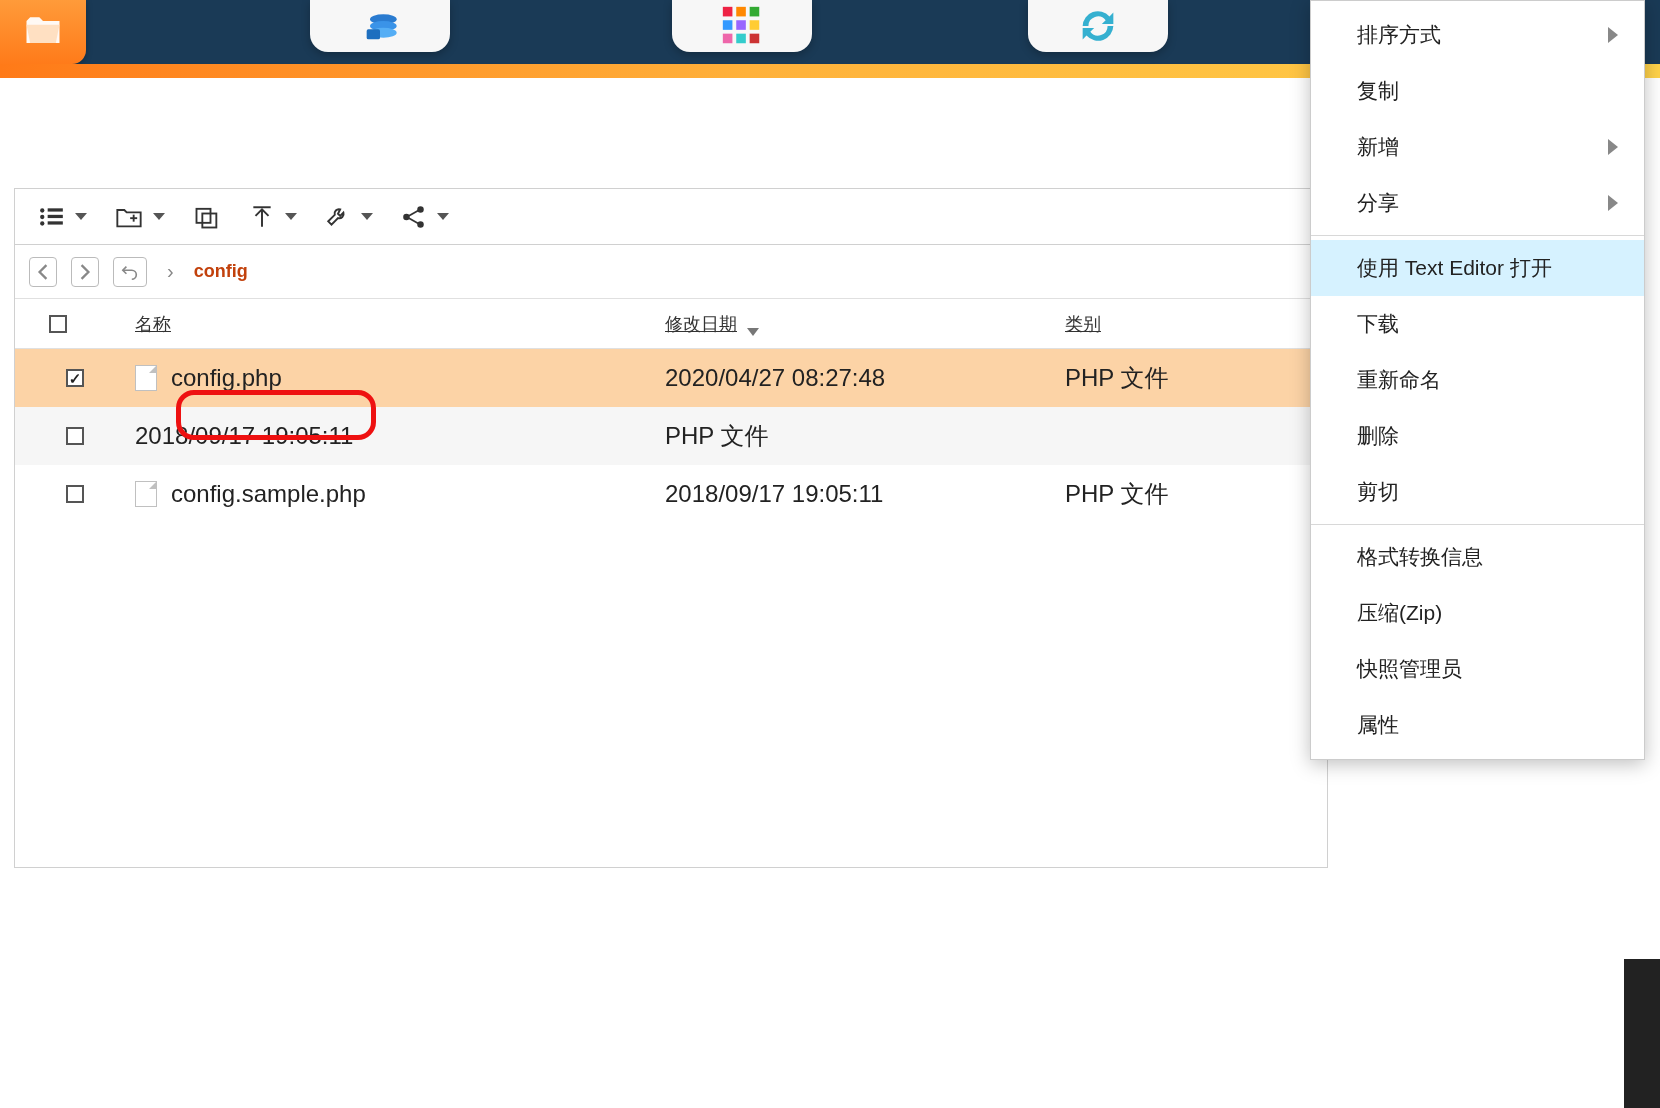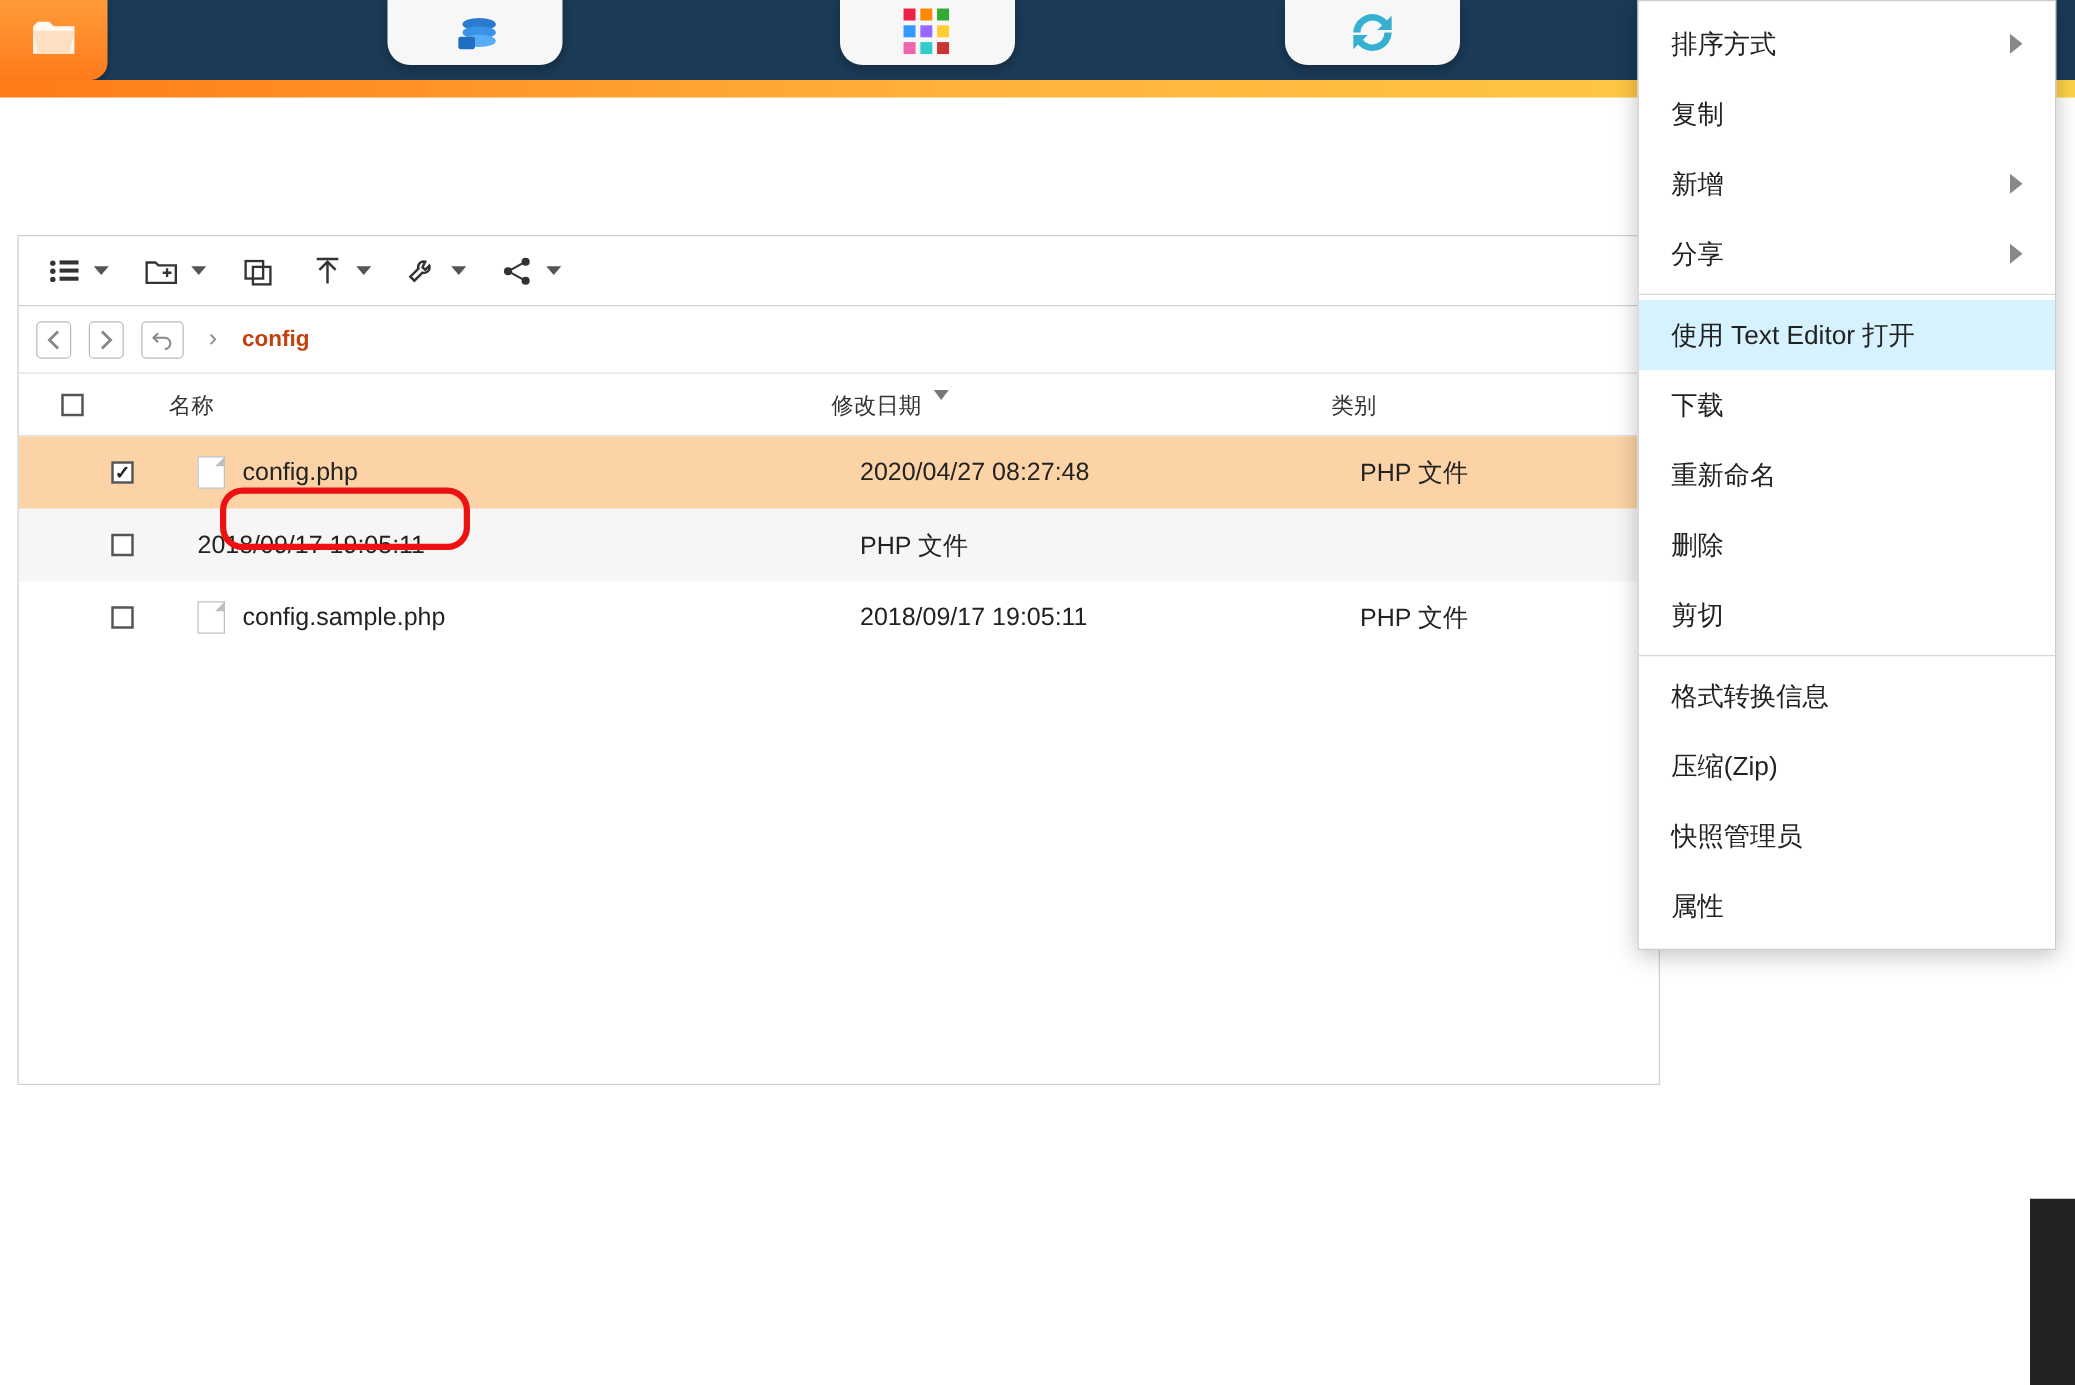--- a/index.html
+++ b/index.html
@@ -118,39 +118,38 @@
 
   .header-row {
     height:50px;
     display:grid;
     grid-template-columns: 110px 530px 400px 260px;
     align-items:center;
     border-bottom:1px solid #e0e0e0;
     font-size:18px;
     color:#333;
   }
-  .header-row > div { padding-left:10px; display:flex; align-items:flex-start; gap:6px;}
+  .header-row > div { padding-left:10px; display:flex; align-items:flex-end; gap:6px;text-decoration:underline;}
   .hcell-check { padding-left:34px !important;}
   .sort-caret {
     width:0;height:0;
     border-left:6px solid transparent;
     border-right:6px solid transparent;
     border-top:8px solid #777;
     margin-left:4px;
   }
 
   .file-rows { }
   .file-row {
     height:58px;
     display:grid;
     grid-template-columns: 110px 530px 400px 260px;
     align-items:center;
-    font-size:20px;
+    font-size:24px;
     color:#222;
-    padding-left:23px;
   }
   .file-row:nth-child(even){ background:#f6f6f6;}
   .file-row.selected { background:#fcd3a6;}
   .cell { padding-left:10px; display:flex; align-items:center; gap:14px;}
   .cell-check { justify-content:center;}
   .ck {
     width:18px;height:18px;
     border:2px solid #555;
     background:#fff;
     display:inline-flex;align-items:center;justify-content:center;
@@ -191,21 +190,21 @@
     border:1px solid #ccc;
     box-shadow:0 4px 18px rgba(0,0,0,.25);
     padding:6px 0;
     z-index:50;
   }
   .ctx-item {
     height:56px;
     display:flex;
     align-items:center;
     justify-content:space-between;
-    padding:0 26px 0 26px;
+    padding:0 26px 0 46px;
     font-size:21px;
     color:#222;
     cursor:pointer;
   }
   .ctx-item.highlight { background:#d6f2ff;}
   .ctx-sep { height:1px; background:#d8d8d8; margin:4px 0;}
   .chev {
     width:0;height:0;
     border-top:8px solid transparent;
     border-bottom:8px solid transparent;

